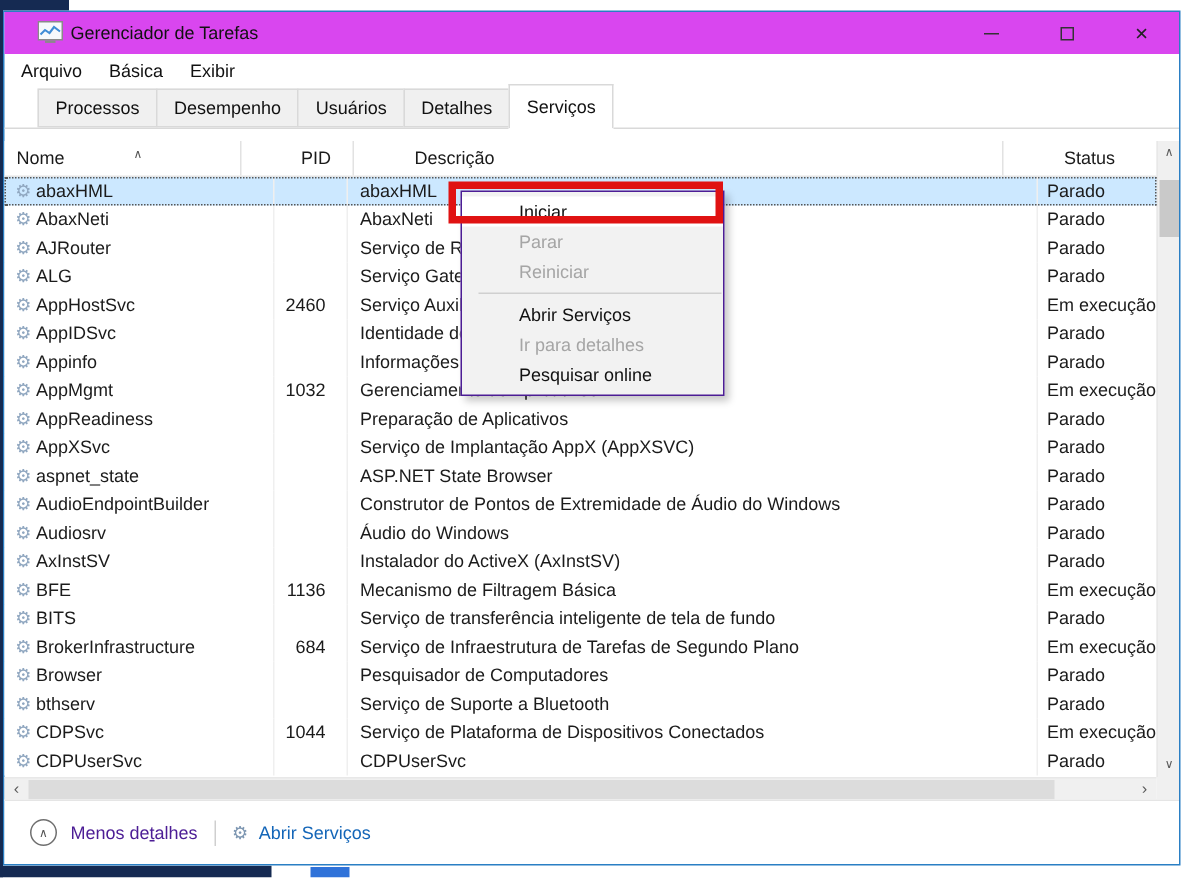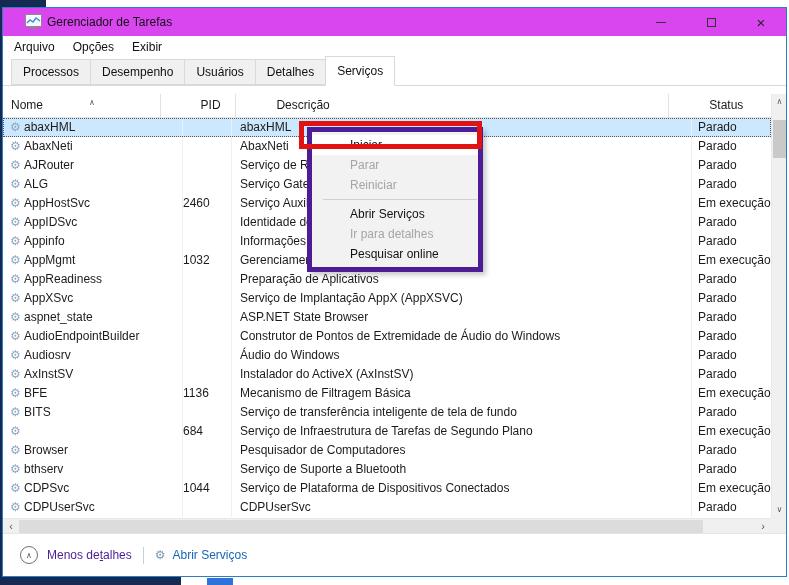--- a/index.html
+++ b/index.html
@@ -26,42 +26,42 @@
   .glyph-min { width:10px; height:1px; background:#333; display:block; }
   .glyph-max { width:9px; height:9px; border:1px solid #333; display:block; }
   .glyph-close { font-size:15px; line-height:15px; color:#222; }
 
   
   .menubar { position:absolute; left:2px; top:30px; right:0; height:20px; display:flex; }
   .menu-item { padding:2px 9px; font-size:12px; color:#111; }
 
   
   .tabline { position:absolute; left:0; top:77px; width:100%; border-top:1px solid #d9d9d9; }
-  .tabstrip { position:absolute; left:8px; top:51px; height:30px; white-space:nowrap; }
+  .tabstrip { position:absolute; left:22px; top:51px; height:30px; white-space:nowrap; }
   .tab { display:inline-block; vertical-align:top; height:26px; line-height:25px; padding:0 11px;
          font-size:12px; color:#111; background:#f0f0f0; border:1px solid #d9d9d9; margin-right:-1px; }
   .tab.active { position:relative; top:-3px; height:30px; line-height:29px; background:#fff; z-index:3;
                 border-bottom:1px solid #fff; }
 
   
   .lv-header { position:absolute; left:0; top:86px; width:768px; height:24px; background:#fff; border-bottom:1px solid #e5e5e5; display:flex;gap:32px; }
   .hcell { font-size:12px; color:#1a1a1a; line-height:23px; padding-left:8px; border-right:1px solid #e2e2e2; position:relative; }
   .h-name { width:180px; padding-left:8px; }
   .h-pid { width:49px; }
   .h-desc { width:460px; }
   .h-status { width:79px; border-right:none; }
   .sort-arrow { position:absolute; left:86px; top:-3px; font-size:8px; color:#555; }
 
   
   .rows { position:absolute; left:0; top:110px; width:768px; }
   .row { display:flex; height:19px; line-height:19px; font-size:12px; color:#1b1b1b; background:#fff; }
   .row.selected { background:#cce8ff; outline:1px dotted #565656; outline-offset:-1px; position:relative; z-index:1; }
   .cell { overflow:hidden; white-space:nowrap; }
   .c-name { width:180px; padding-left:4px; border-right:1px solid #efefef; display:flex; align-items:center; }
-  .c-pid { width:49px; padding-right:3px; border-right:1px solid #efefef; }
+  .c-pid { width:49px; text-align:right; padding-right:14px; border-right:1px solid #efefef; }
   .c-desc { width:460px; padding-left:8px; border-right:1px solid #efefef; }
   .c-status { width:79px; padding-left:6px; }
   .gear { font-size:12px; color:#90a7c0; width:17px; display:inline-block; text-align:center; flex:none; }
 
   
   .vscroll { position:absolute; left:768px; top:86px; width:15px; height:424px; background:#f0f0f0; border-left:1px solid #e8e8e8; }
   .vs-up, .vs-down { position:absolute; left:0; width:15px; height:16px; color:#5a5a5a; font-size:8px; text-align:center; line-height:16px; }
   .vs-up { top:0; } .vs-down { bottom:0; }
   .vs-thumb { position:absolute; left:1px; top:26px; width:13px; height:38px; background:#c9c9c9; }
   .hscroll { position:absolute; left:0; top:510px; width:768px; height:16px; background:#f0f0f0; border-top:1px solid #e8e8e8; }
@@ -74,21 +74,21 @@
   .footer { position:absolute; left:0; right:0; bottom:0; height:43px; border-top:1px solid #e5e5e5; display:flex; align-items:center; padding-left:17px; background:#fff; }
   .chev-circle { width:18px; height:18px; border:1px solid #707070; border-radius:50%; display:flex; align-items:center; justify-content:center; font-size:8px; color:#555; margin-right:9px; flex:none; }
   .less-details { font-size:12px; color:#4c1d95; }
   .less-details .accel { text-decoration:underline; }
   .foot-sep { width:1px; height:17px; background:#cfcfcf; margin:0 11px; }
   .foot-gear { font-size:12px; color:#7e97b2; margin-right:7px; }
   .open-services { font-size:12px; color:#1466b8; }
 
   
   .ctx-menu { position:absolute; left:307px; top:127px; width:176px; background:#f2f2f2;
-              border:5px solid #4c1d95; box-shadow:3px 3px 5px rgba(0,0,0,0.22); z-index:40; padding:3px 0; }
+              border:1px solid #4c1d95; box-shadow:3px 3px 5px rgba(0,0,0,0.22); z-index:40; padding:3px 0; }
   .mi { height:20px; line-height:20px; padding-left:38px; font-size:12px; color:#111; white-space:nowrap; }
   .mi.dis { color:#a5a5a5; }
   .mi.hl { background:#ffffff; }
   .menu-sep { border-top:1px solid #d0d0d0; margin:4px 1px 4px 11px; }
 
   
   .red-box { position:absolute; left:299px; top:121px; width:183px; height:28px;
              border:5px solid #e01212; z-index:50; }
 </style>
 </head>
@@ -116,21 +116,21 @@
           <span class="glyph-max"></span>
         </div>
       <div class="cap-btn">
           <span class="glyph-close">×</span>
         </div>
     </div>
   </div>
 
   <div class="menubar" id="menubar">
       <div class="menu-item">Arquivo</div>
-      <div class="menu-item">Opções</div>
+      <div class="menu-item">Básica</div>
       <div class="menu-item">Exibir</div>
     </div>
 
   <div class="tabline"></div>
   <div class="tabstrip" id="tabstrip"><div class="tab">Processos</div><div class="tab">Desempenho</div><div class="tab">Usuários</div><div class="tab">Detalhes</div><div class="tab active">Serviços</div></div>
 
   <div class="lv-header">
     <div class="hcell h-name">
       <span>Nome</span>
       <span class="sort-arrow">∧</span>
@@ -281,20 +281,21 @@
           <span class="gear">⚙</span>
           <span>BITS</span>
         </span>
         <span class="cell c-pid"></span>
         <span class="cell c-desc">Serviço de transferência inteligente de tela de fundo</span>
         <span class="cell c-status">Parado</span>
       </div>
       <div class="row">
         <span class="cell c-name">
           <span class="gear">⚙</span>
+          <span>BrokerInfrastructure</span>
         </span>
         <span class="cell c-pid">684</span>
         <span class="cell c-desc">Serviço de Infraestrutura de Tarefas de Segundo Plano</span>
         <span class="cell c-status">Em execução</span>
       </div>
       <div class="row">
         <span class="cell c-name">
           <span class="gear">⚙</span>
           <span>Browser</span>
         </span>

